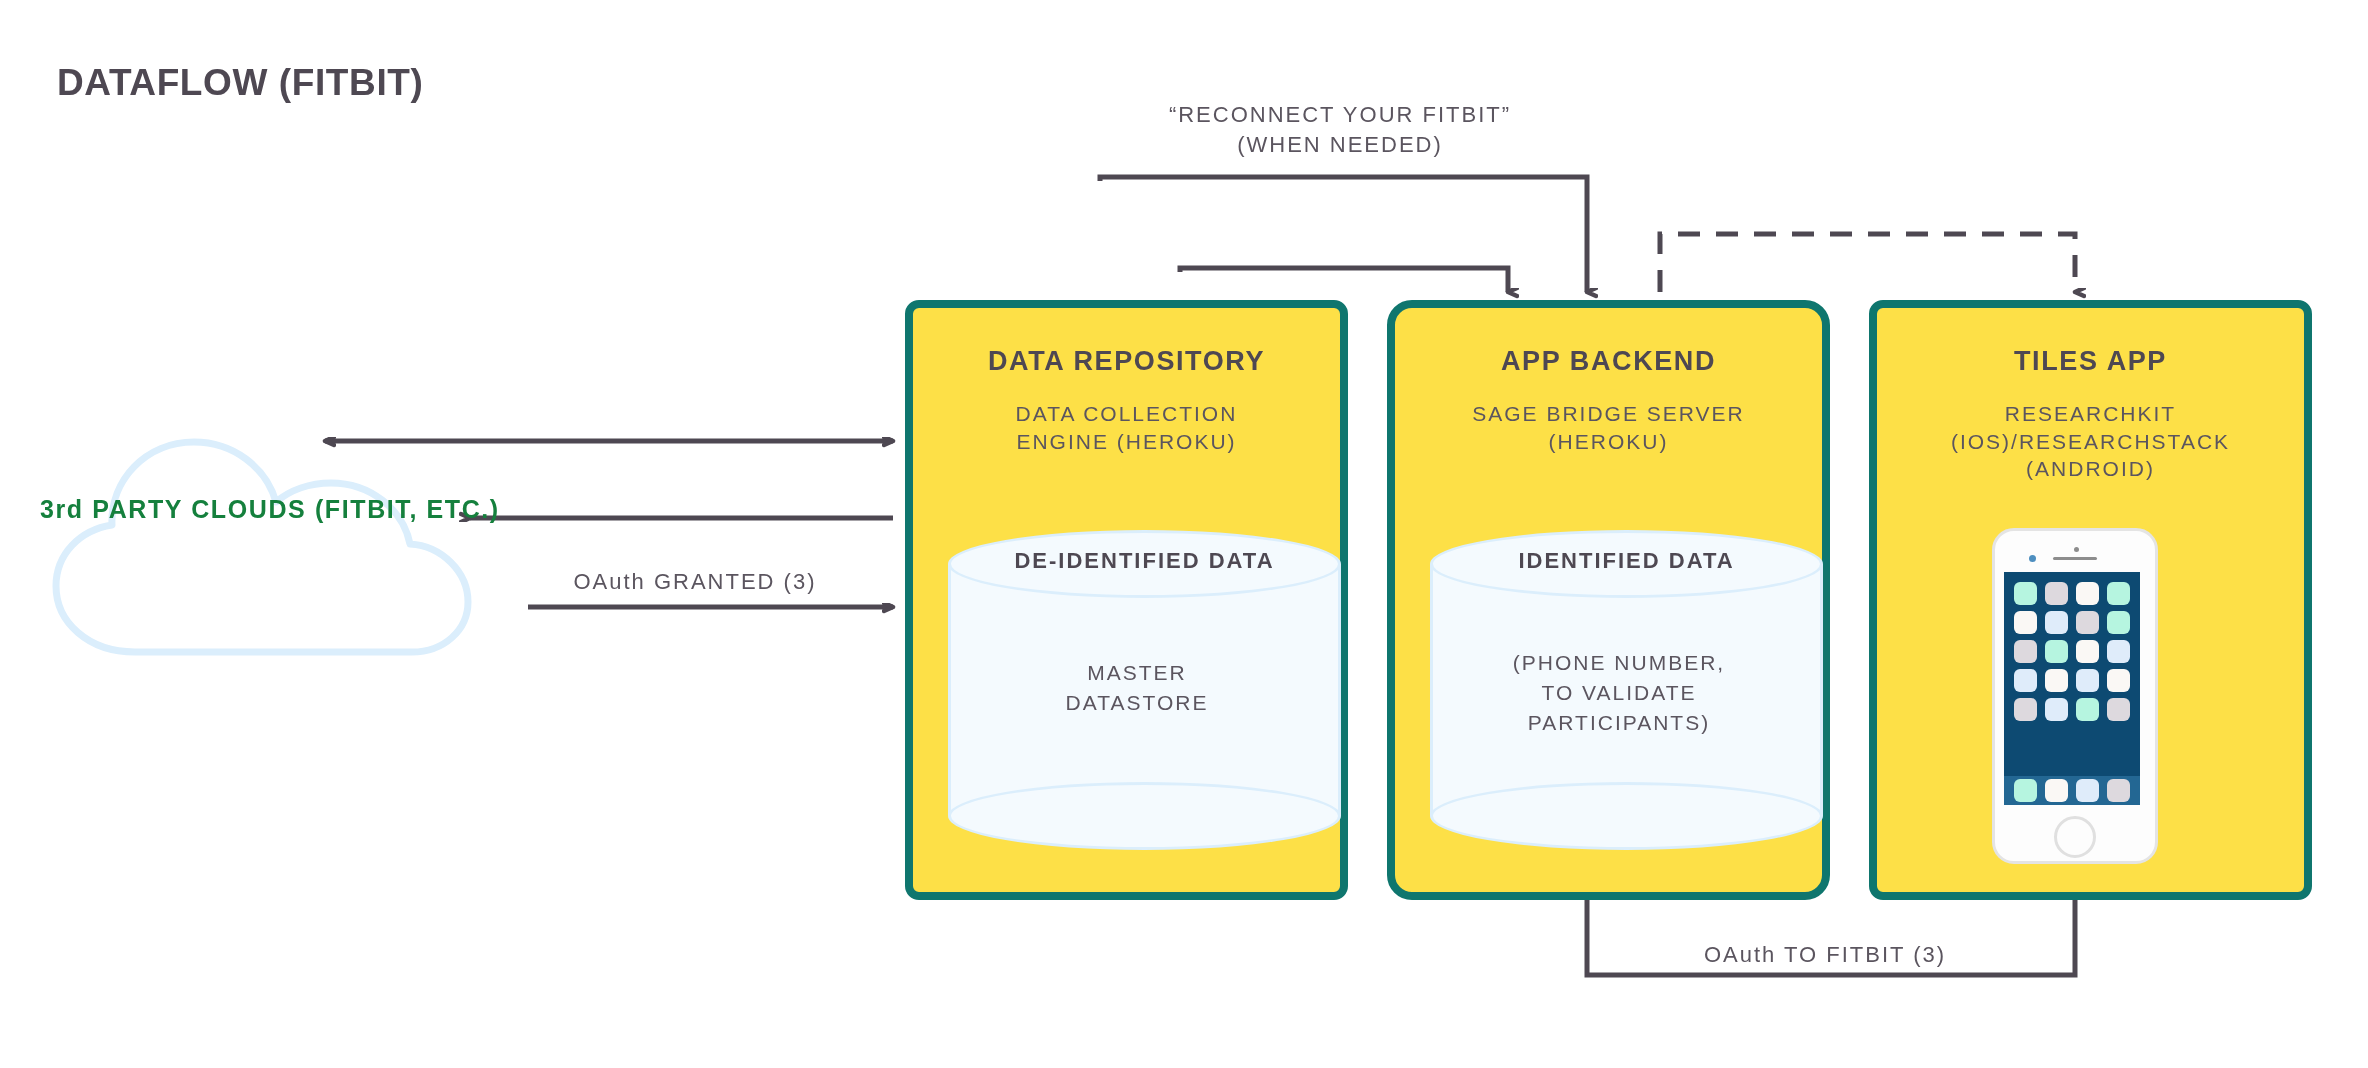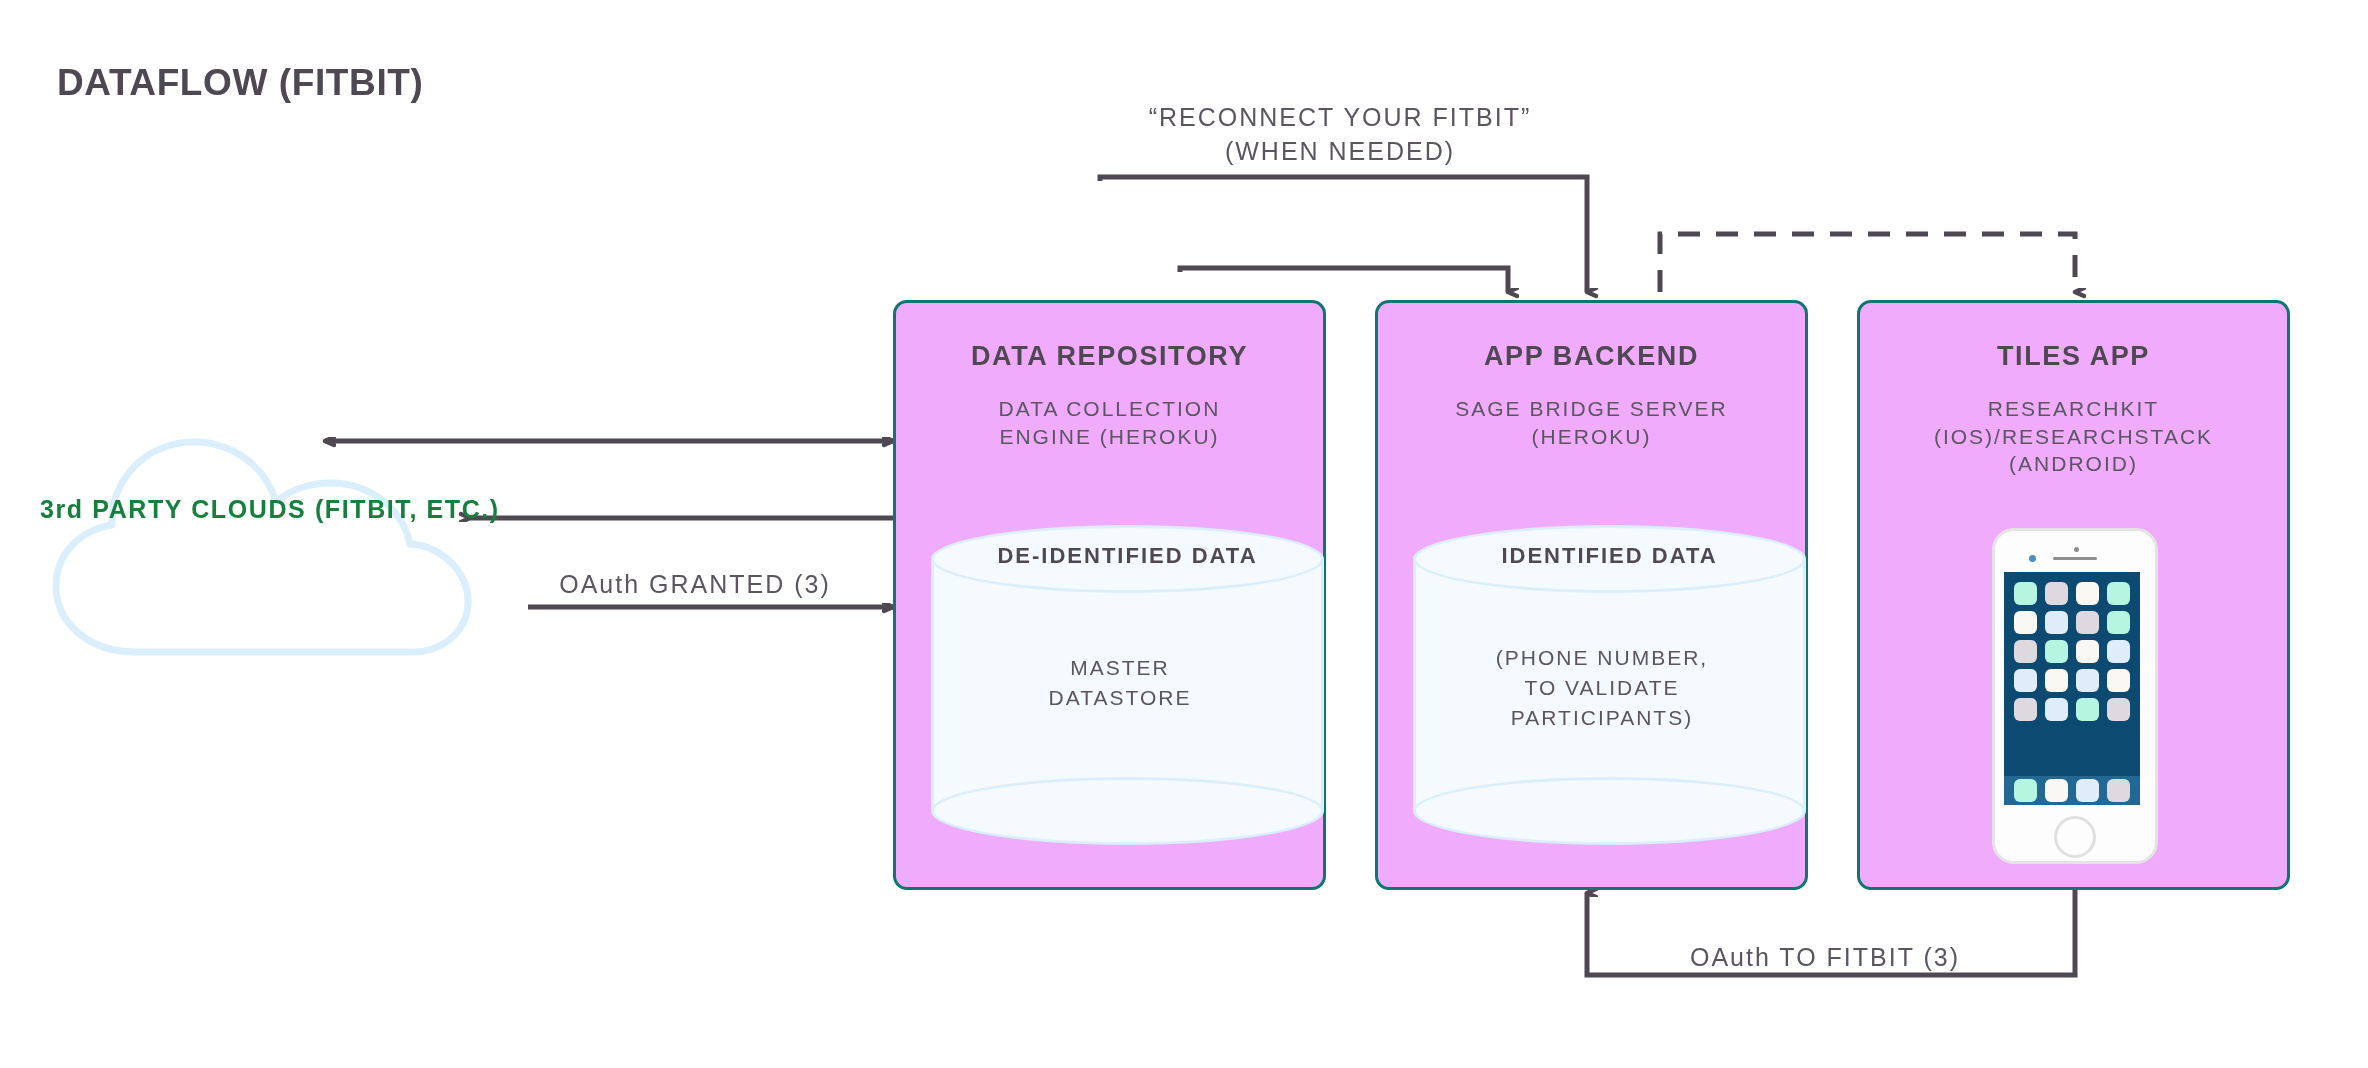--- a/index.html
+++ b/index.html
@@ -19,24 +19,25 @@
     color:#4e4852;white-space:nowrap;
   }
 
   
   .layer{position:absolute;left:0;top:0;width:2368px;height:1068px;}
   .layer.under{z-index:1;}
 
   
   .panel{
     position:absolute;
-    border:3px solid #0f766e;
+    border:8px solid #0f766e;
     border-radius:14px;
-    background:#f0abfc;
+    background:#fde047;
     z-index:2;
+    margin-left:12px;
   }
   .panel-title{
     position:absolute;left:0;right:0;
     text-align:center;
     font-size:27px;font-weight:bold;letter-spacing:1.6px;
     color:#4e4852;
   }
   .panel-sub{
     position:absolute;left:0;right:0;
     text-align:center;
@@ -82,21 +83,21 @@
   .cloud-label{
     position:absolute;left:0;right:0;top:72px;
     text-align:left;
     font-size:25px;font-weight:bold;letter-spacing:1.6px;line-height:1.40;
     color:#15803d;z-index:3;
   }
 
   
   .elabel{
     position:absolute;text-align:center;
-    font-size:25px;letter-spacing:2.0px;line-height:1.36;
+    font-size:22px;letter-spacing:2.0px;line-height:1.36;
     color:#5b555f;z-index:5;white-space:pre-line;
   }
 
   
   .phone{
     position:absolute;left:1992px;top:528px;width:160px;height:330px;
     background:#fdfdfd;
     border:3px solid #e4e4e4;
     border-radius:22px;
     z-index:3;
@@ -184,21 +185,21 @@
     <div class="cyl" style="left:35px;top:222px;width:355px;height:320px;">
       <div class="cyl-body"></div>
       <div class="cyl-bot"></div>
       <div class="cyl-top"></div>
       <div class="cyl-label">DE-IDENTIFIED DATA</div>
       <div class="cyl-text" style="top:128px;white-space:pre-line;">MASTER
 DATASTORE</div>
     </div>
   </div>
 
-  <div class="panel" style="left:1375px;top:300px;width:427px;height:584px;">
+  <div class="panel" style="left:1375px;top:300px;width:427px;height:584px;border-radius:25px;">
     <div class="panel-title" style="top:38px;">APP BACKEND</div>
     <div class="panel-sub" style="top:92px;white-space:pre-line;">SAGE BRIDGE SERVER
 (HEROKU)</div>
 
     <div class="cyl" style="left:35px;top:222px;width:355px;height:320px;">
       <div class="cyl-body"></div>
       <div class="cyl-bot"></div>
       <div class="cyl-top"></div>
       <div class="cyl-label">IDENTIFIED DATA</div>
       <div class="cyl-text" style="top:118px;white-space:pre-line;">(PHONE NUMBER,

